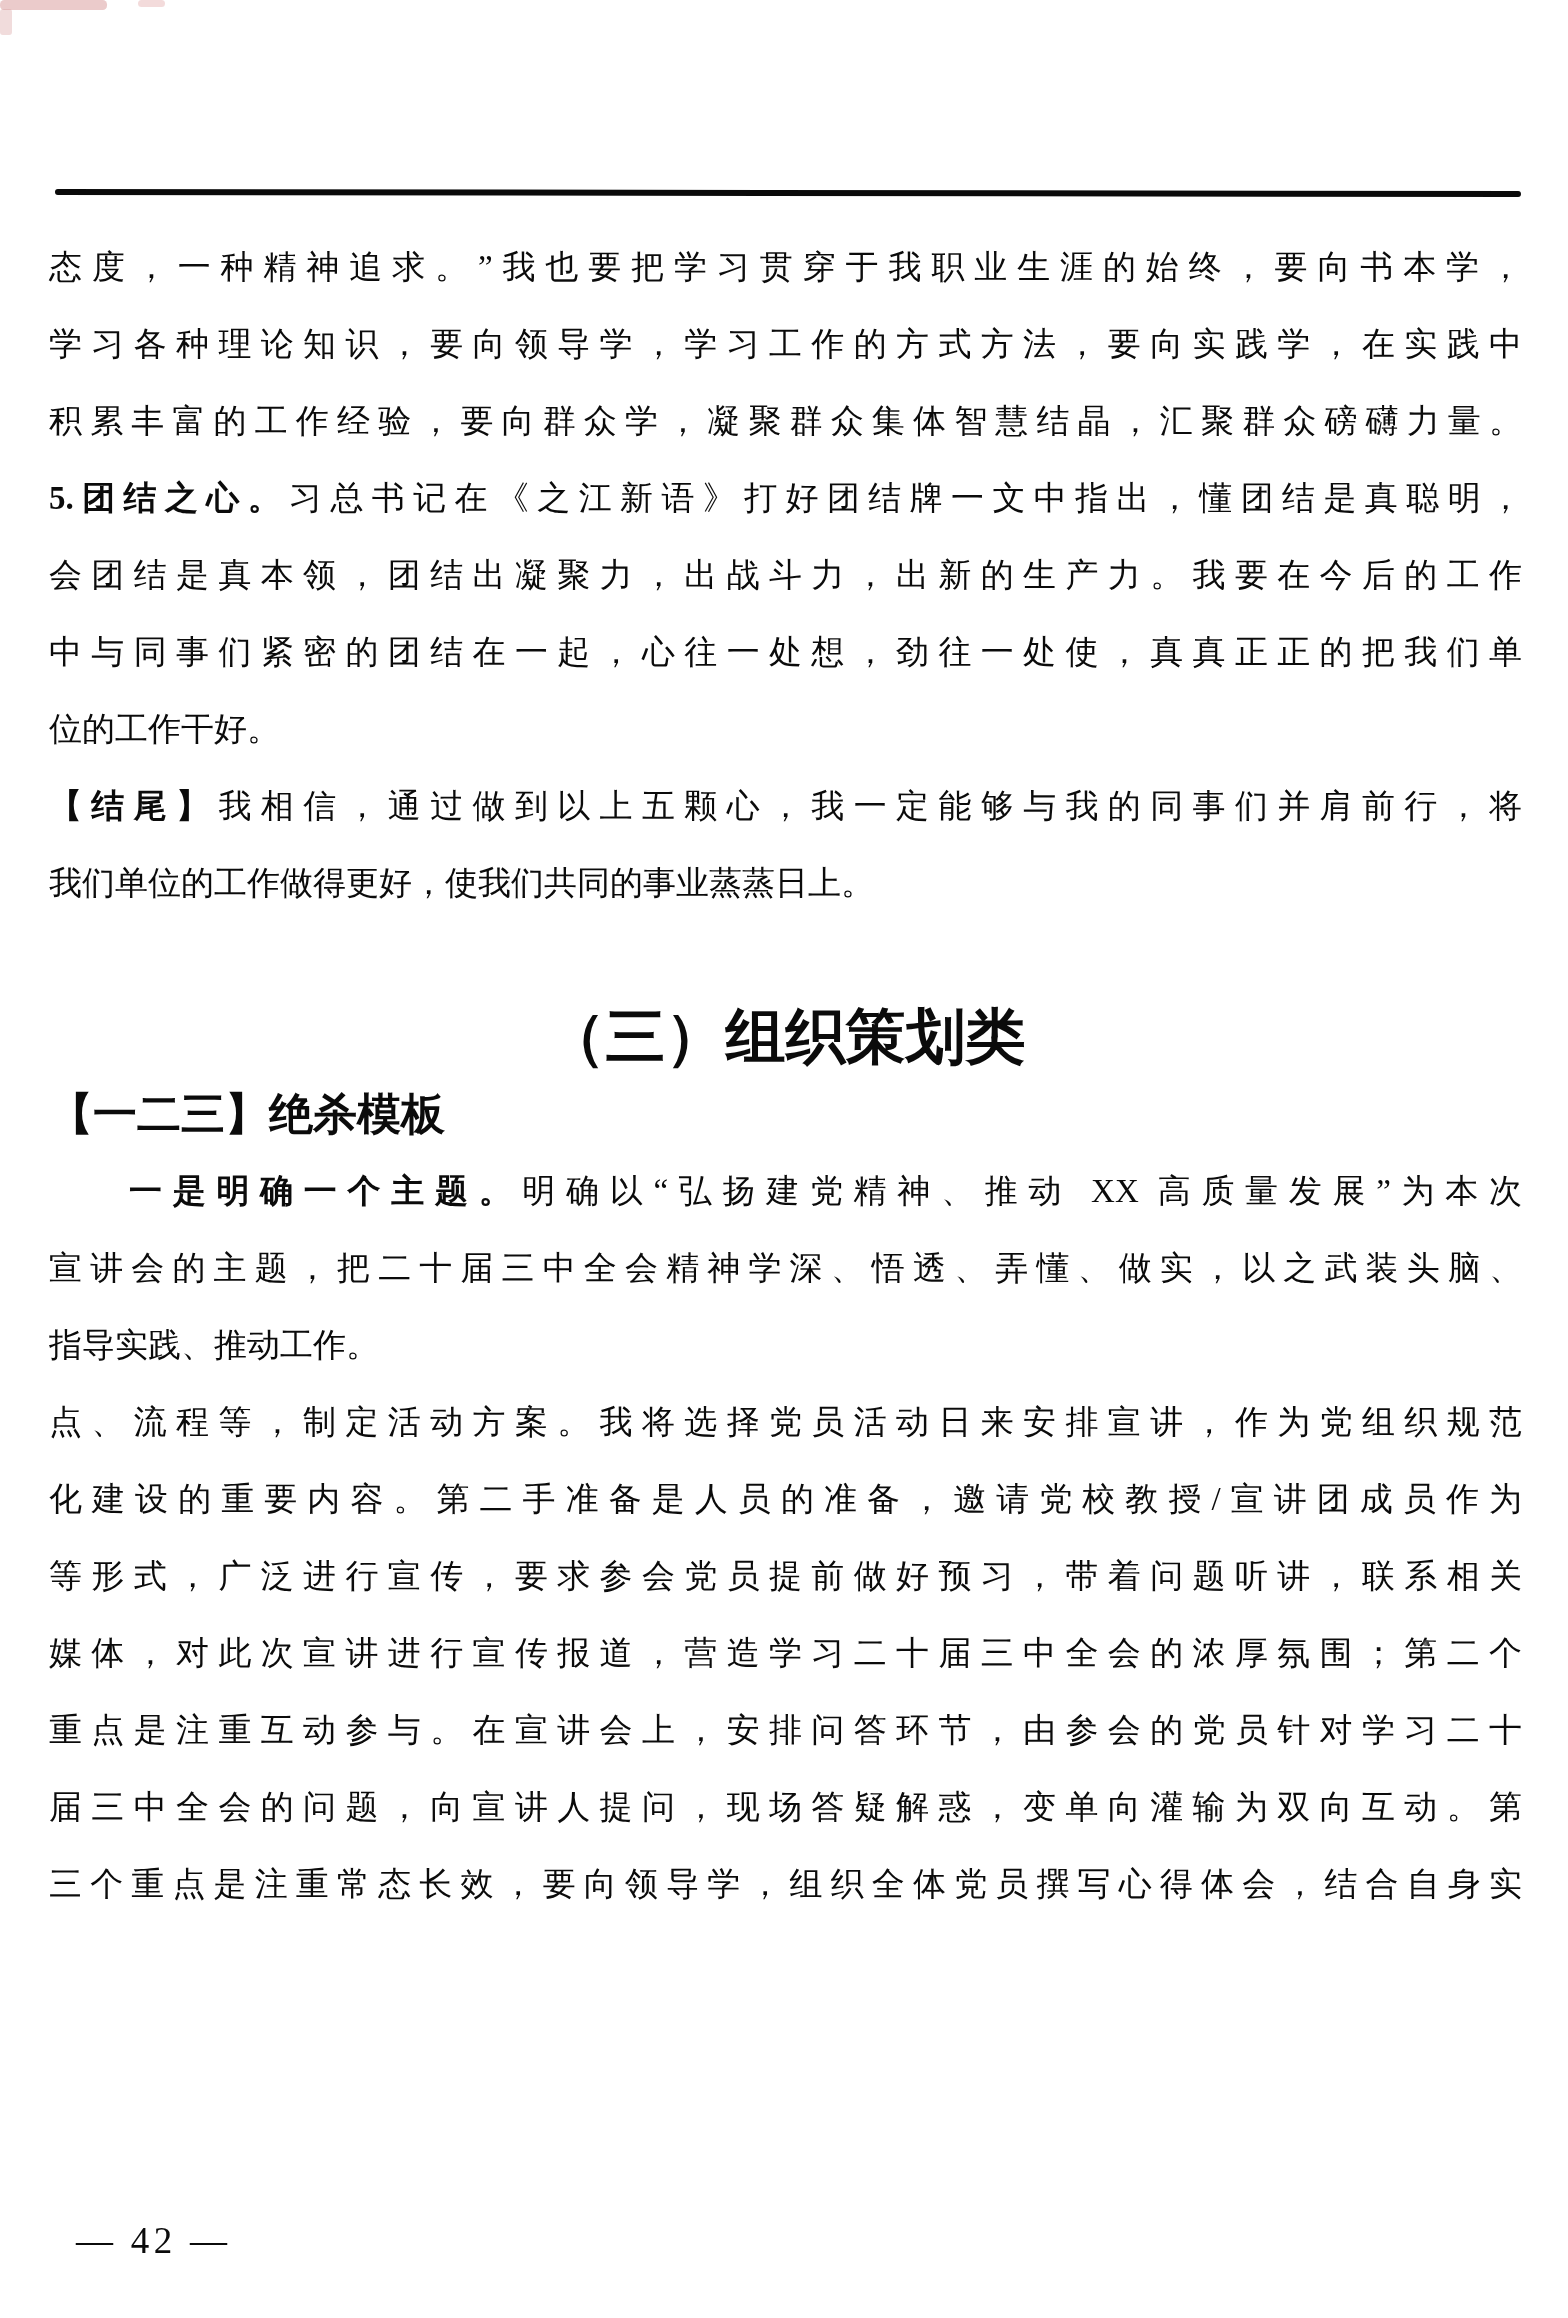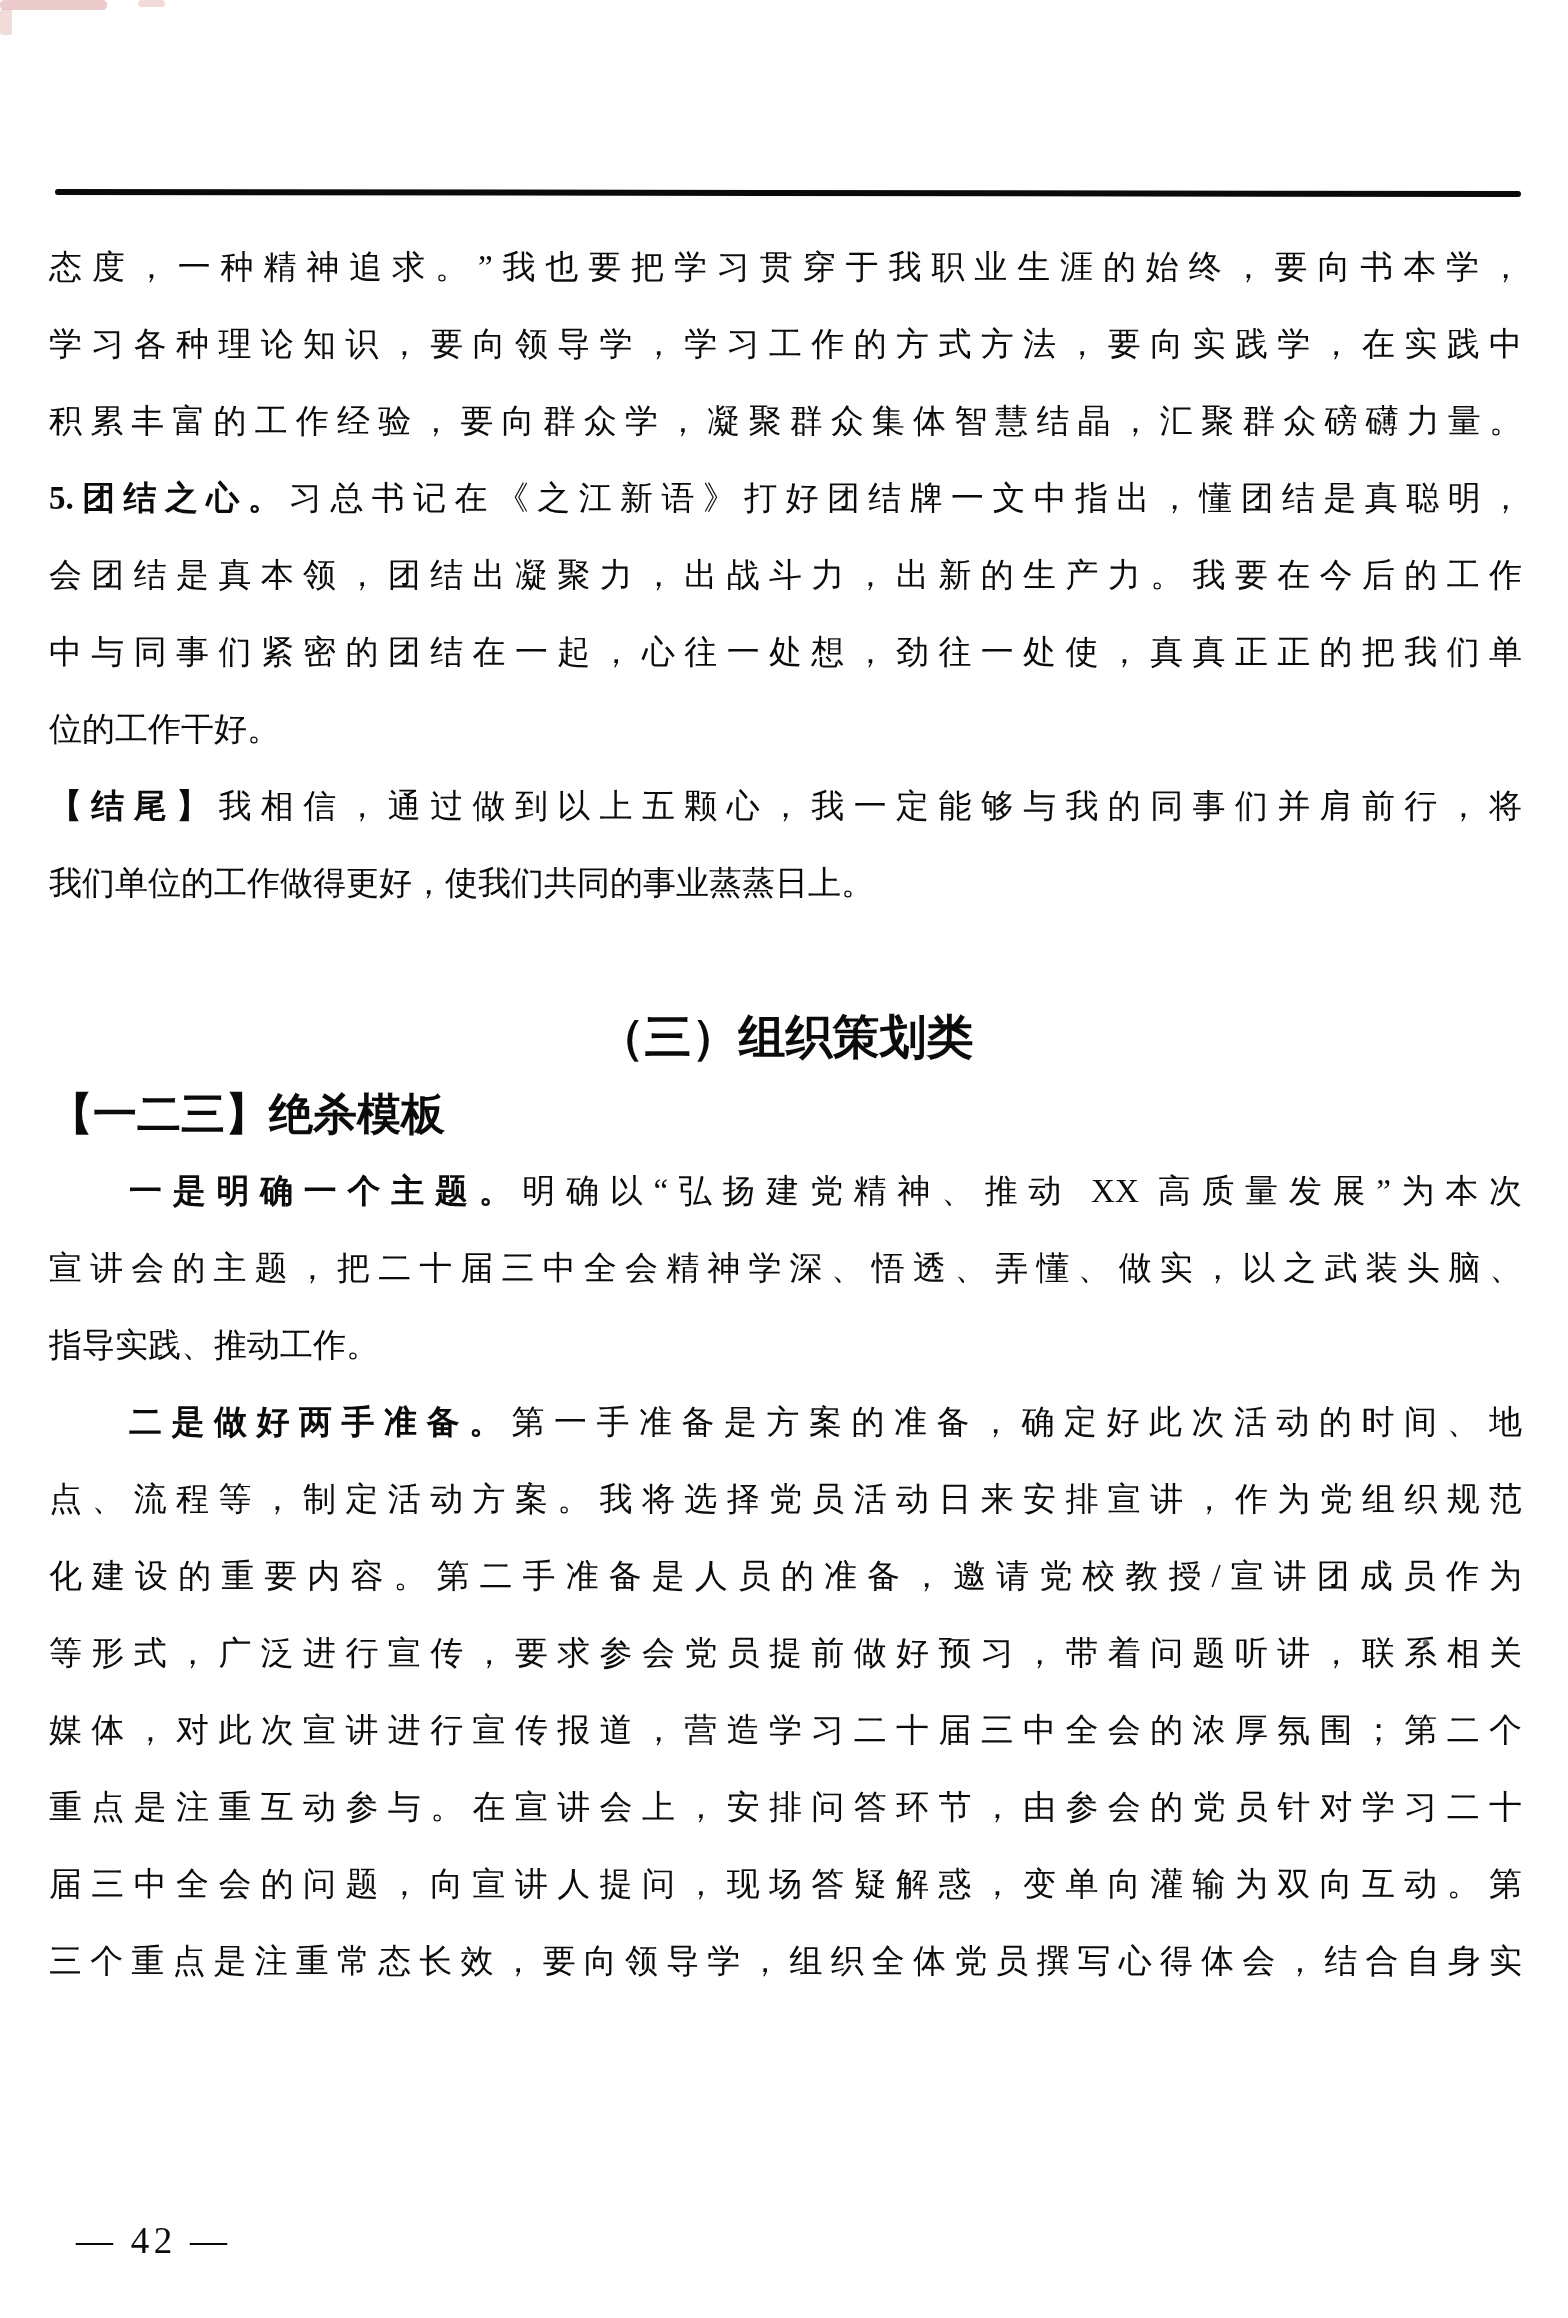--- a/index.html
+++ b/index.html
@@ -66,21 +66,21 @@
   .line.ji {
     text-align: justify;
     text-align-last: justify;
     text-justify: inter-character;
     text-indent: 80px;
   }
   .line.l { text-align: left; }
   .line.blank { }
   .line.h {
     text-align: center;
-    font-size: 47px;
+    font-size: 60px;
     font-weight: bold;
   }
   .line.sub {
     text-align: left;
     font-size: 44px;
     font-weight: bold;
   }
   .seg-bold { font-weight: bold; }
   .seg-reg  { font-weight: normal; }
   
@@ -122,21 +122,20 @@
       <div class="line j"><span class="seg-reg">中与同事们紧密的团结在一起，心往一处想，劲往一处使，真真正正的把我们单</span></div>
       <div class="line l"><span class="seg-reg">位的工作干好。</span></div>
       <div class="line j"><span class="seg-bold">【结尾】</span><span class="seg-reg">我相信，通过做到以上五颗心，我一定能够与我的同事们并肩前行，将</span></div>
       <div class="line l"><span class="seg-reg">我们单位的工作做得更好，使我们共同的事业蒸蒸日上。</span></div>
       <div class="line blank"></div>
       <div class="line h"><span class="seg-bold">（三）组织策划类</span></div>
       <div class="line sub"><span class="seg-bold">【一二三】绝杀模板</span></div>
       <div class="line ji"><span class="seg-bold">一是明确一个主题。</span><span class="seg-reg">明确以“弘扬建党精神、推动 XX 高质量发展”为本次</span></div>
       <div class="line j"><span class="seg-reg">宣讲会的主题，把二十届三中全会精神学深、悟透、弄懂、做实，以之武装头脑、</span></div>
       <div class="line l"><span class="seg-reg">指导实践、推动工作。</span></div>
-      <div class="line ji"><span class="seg-bold">二是做好两手准备。</span><span class="seg-reg">第一手准备是方案的准备，确定好此次活动的时间、地</span></div>
       <div class="line j"><span class="seg-reg">点、流程等，制定活动方案。我将选择党员活动日来安排宣讲，作为党组织规范</span></div>
       <div class="line j"><span class="seg-reg">化建设的重要内容。第二手准备是人员的准备，邀请党校教授/宣讲团成员作为</span></div>
       <div class="line j"><span class="seg-reg">等形式，广泛进行宣传，要求参会党员提前做好预习，带着问题听讲，联系相关</span></div>
       <div class="line j"><span class="seg-reg">媒体，对此次宣讲进行宣传报道，营造学习二十届三中全会的浓厚氛围；第二个</span></div>
       <div class="line j"><span class="seg-reg">重点是注重互动参与。在宣讲会上，安排问答环节，由参会的党员针对学习二十</span></div>
       <div class="line j"><span class="seg-reg">届三中全会的问题，向宣讲人提问，现场答疑解惑，变单向灌输为双向互动。第</span></div>
       <div class="line j"><span class="seg-reg">三个重点是注重常态长效，要向领导学，组织全体党员撰写心得体会，结合自身实</span></div>
     </div>
 
   <div class="scan-speck"></div>

